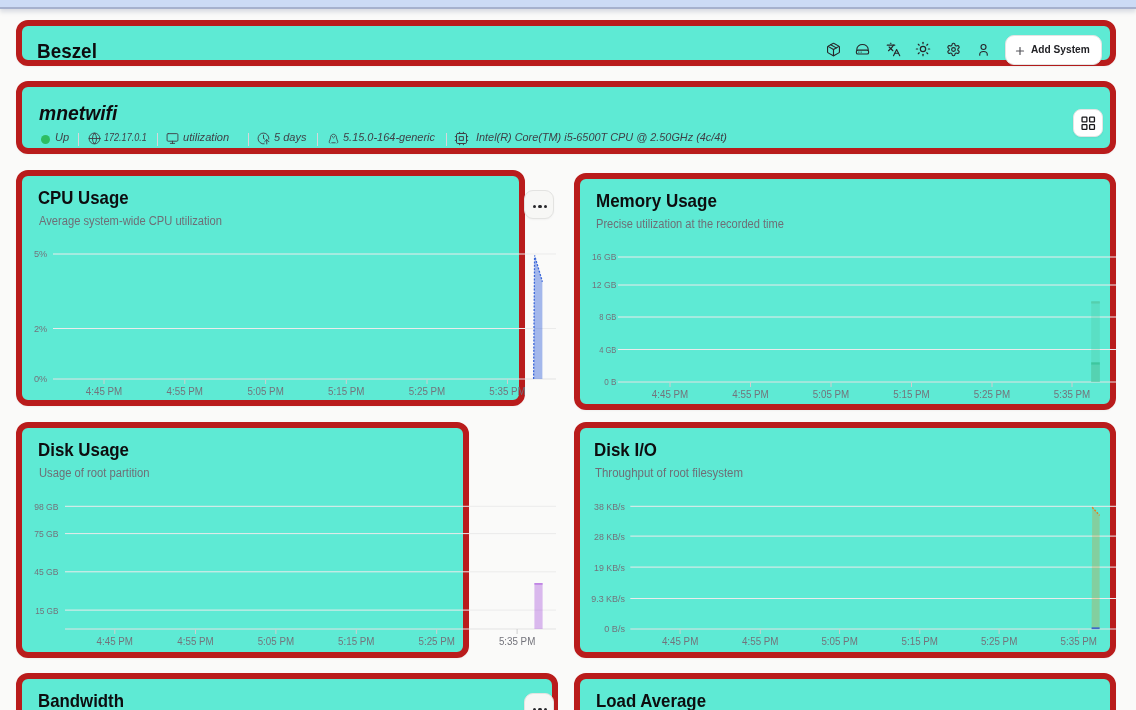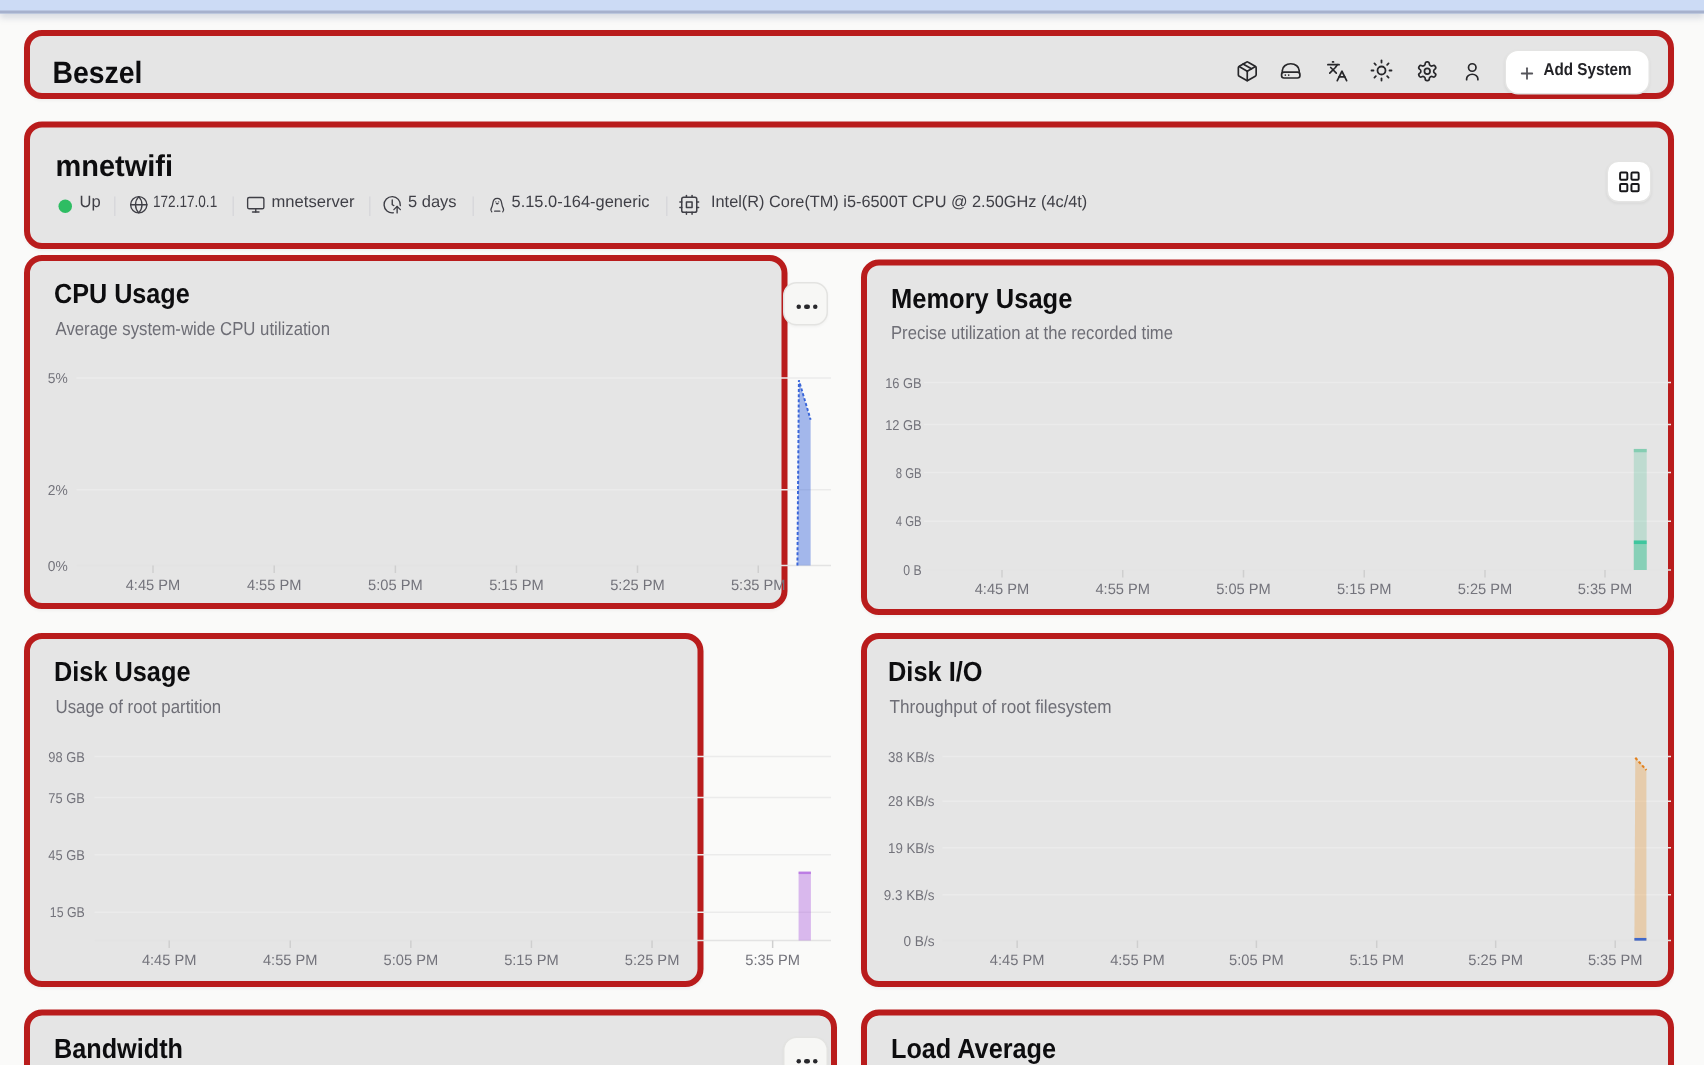--- a/index.html
+++ b/index.html
@@ -1,36 +1,36 @@
 <!DOCTYPE html>
 <html><head><meta charset="utf-8">
 <style>
 * { margin:0; padding:0; box-sizing:border-box; }
 html,body { width:1136px; height:710px; overflow:hidden;
   font-family:"Liberation Sans", sans-serif; background:#fafaf9; }
 .topstrip { position:absolute; left:0; top:0; width:1136px; height:8.5px;
   background:#ccdbf5; border-bottom:2px solid #a6b1cd;
   box-shadow:0 3px 4px rgba(120,130,160,.25); z-index:5; }
-.card { position:absolute; background:#e5e5e5; border:4px solid #b91c1c;
+.card { position:absolute; background:#5eead4; border:6px solid #b91c1c;
   border-radius:12px; box-shadow:0 1px 2px rgba(0,0,0,.04); }
 .nav { left:16px; top:20px; width:1100px; height:46px; }
 .search { position:absolute; left:90.5px; top:8.5px; width:129px; height:29px;
   border:1px solid #e5e5e4; border-radius:10px; background:#fff;
   box-shadow:0 1px 2px rgba(0,0,0,.04); color:#6b6b73; }
 .search .nic { position:absolute; left:11.5px; top:7px; }
 .kbd { position:absolute; top:6.5px; height:15.5px; background:#ededee;
   border:1px solid #e1e1e2; border-radius:4px; font-family:"Liberation Mono",monospace;
   font-size:8px; color:#3f3f46; text-align:center; line-height:14px; }
 .kbd.ctrl { left:75.2px; width:26.3px; }
 .kbd.k { left:102.7px; width:14px; }
 .navicons { position:absolute; left:0; top:0; width:1100px; height:46px; color:#27272a; }
 .btn { position:absolute; border:1px solid #e4e4e3; border-radius:9px; background:#fff;
   box-shadow:0 1px 2px rgba(0,0,0,.05); color:#18181b; }
 .addbtn { left:982.7px; top:9px; width:97px; height:29.5px; }
-.syscard { left:16px; top:81px; width:1100px; height:85px; }
+.syscard { left:16px; top:81px; width:1100px; height:73px;font-style:italic; }
 .meta { position:absolute; left:0; top:0; width:1100px; height:73px;
   font-size:11px; color:#3f3f46; }
 .meta .sep { position:absolute; top:45.8px; height:13px; border-left:1px solid #d8d8db; }
 .dot { position:absolute; left:18.9px; top:48.3px; width:9px; height:9px;
   border-radius:50%; background:#2ebd63; }
 .timesel { left:927.5px; top:22px; width:116.5px; height:28px; border-radius:14px; }
 .gridbtn { left:1051px; top:22px; width:30px; height:28px; border-radius:8px; }
 .dots { position:absolute; left:501.9px; top:14.4px; width:30px; height:29.6px;
   border:1px solid #e3e3e1; border-radius:9px; background:#f7f7f5;
   box-shadow:0 1px 2px rgba(0,0,0,.04); }
@@ -106,21 +106,21 @@
         <path d="M12 2a14.5 14.5 0 0 0 0 20 14.5 14.5 0 0 0 0-20"></path>
         <path d="M2 12h20"></path>
       </svg>
     <span style="position:absolute;left:82.4px;top:44.4px;font-size:11px;font-weight:400;color:#3f3f46;line-height:12.6px;white-space:nowrap;transform:scaleX(0.8231);transform-origin:0 0;">172.17.0.1</span>
     <span class="sep" style="left:134.6px"></span>
     <svg class="nic" style="position:absolute;left:144.4px;top:45.4px" width="13" height="13" viewBox="0 0 24 24" fill="none" stroke="currentColor" stroke-width="1.7" stroke-linecap="round" stroke-linejoin="round">
         <rect width="20" height="14" x="2" y="3" rx="2"></rect>
         <line x1="8" x2="16" y1="21" y2="21"></line>
         <line x1="12" x2="12" y1="17" y2="21"></line>
       </svg>
-    <span style="position:absolute;left:161px;top:44.4px;font-size:11px;font-weight:400;color:#3f3f46;line-height:12.6px;white-space:nowrap;transform:scaleX(1.0067);transform-origin:0 0;">mnetserver</span>
+    <span style="position:absolute;left:161px;top:44.4px;font-size:11px;font-weight:400;color:#3f3f46;line-height:12.6px;white-space:nowrap;transform:scaleX(1.0067);transform-origin:0 0;">utilization</span>
     <span class="sep" style="left:226px"></span>
     <svg class="nic" style="position:absolute;left:235.1px;top:45.4px" width="13" height="13" viewBox="0 0 24 24" fill="none" stroke="currentColor" stroke-width="1.7" stroke-linecap="round" stroke-linejoin="round">
         <path d="M13.2 21.9A10 10 0 1 1 21.9 13"></path>
         <path d="M12 6v6l2 1"></path>
         <path d="m14 18 4-4 4 4"></path>
         <path d="M18 22v-8"></path>
       </svg>
     <span style="position:absolute;left:252.3px;top:44.4px;font-size:11px;font-weight:400;color:#3f3f46;line-height:12.6px;white-space:nowrap;transform:scaleX(0.9993);transform-origin:0 0;">5 days</span>
     <span class="sep" style="left:295.2px"></span>
     <svg class="nic" style="position:absolute;left:304.5px;top:45.4px" width="13" height="13" viewBox="0 0 24 24" fill="none" stroke="currentColor" stroke-width="1.6" stroke-linecap="round" stroke-linejoin="round">

